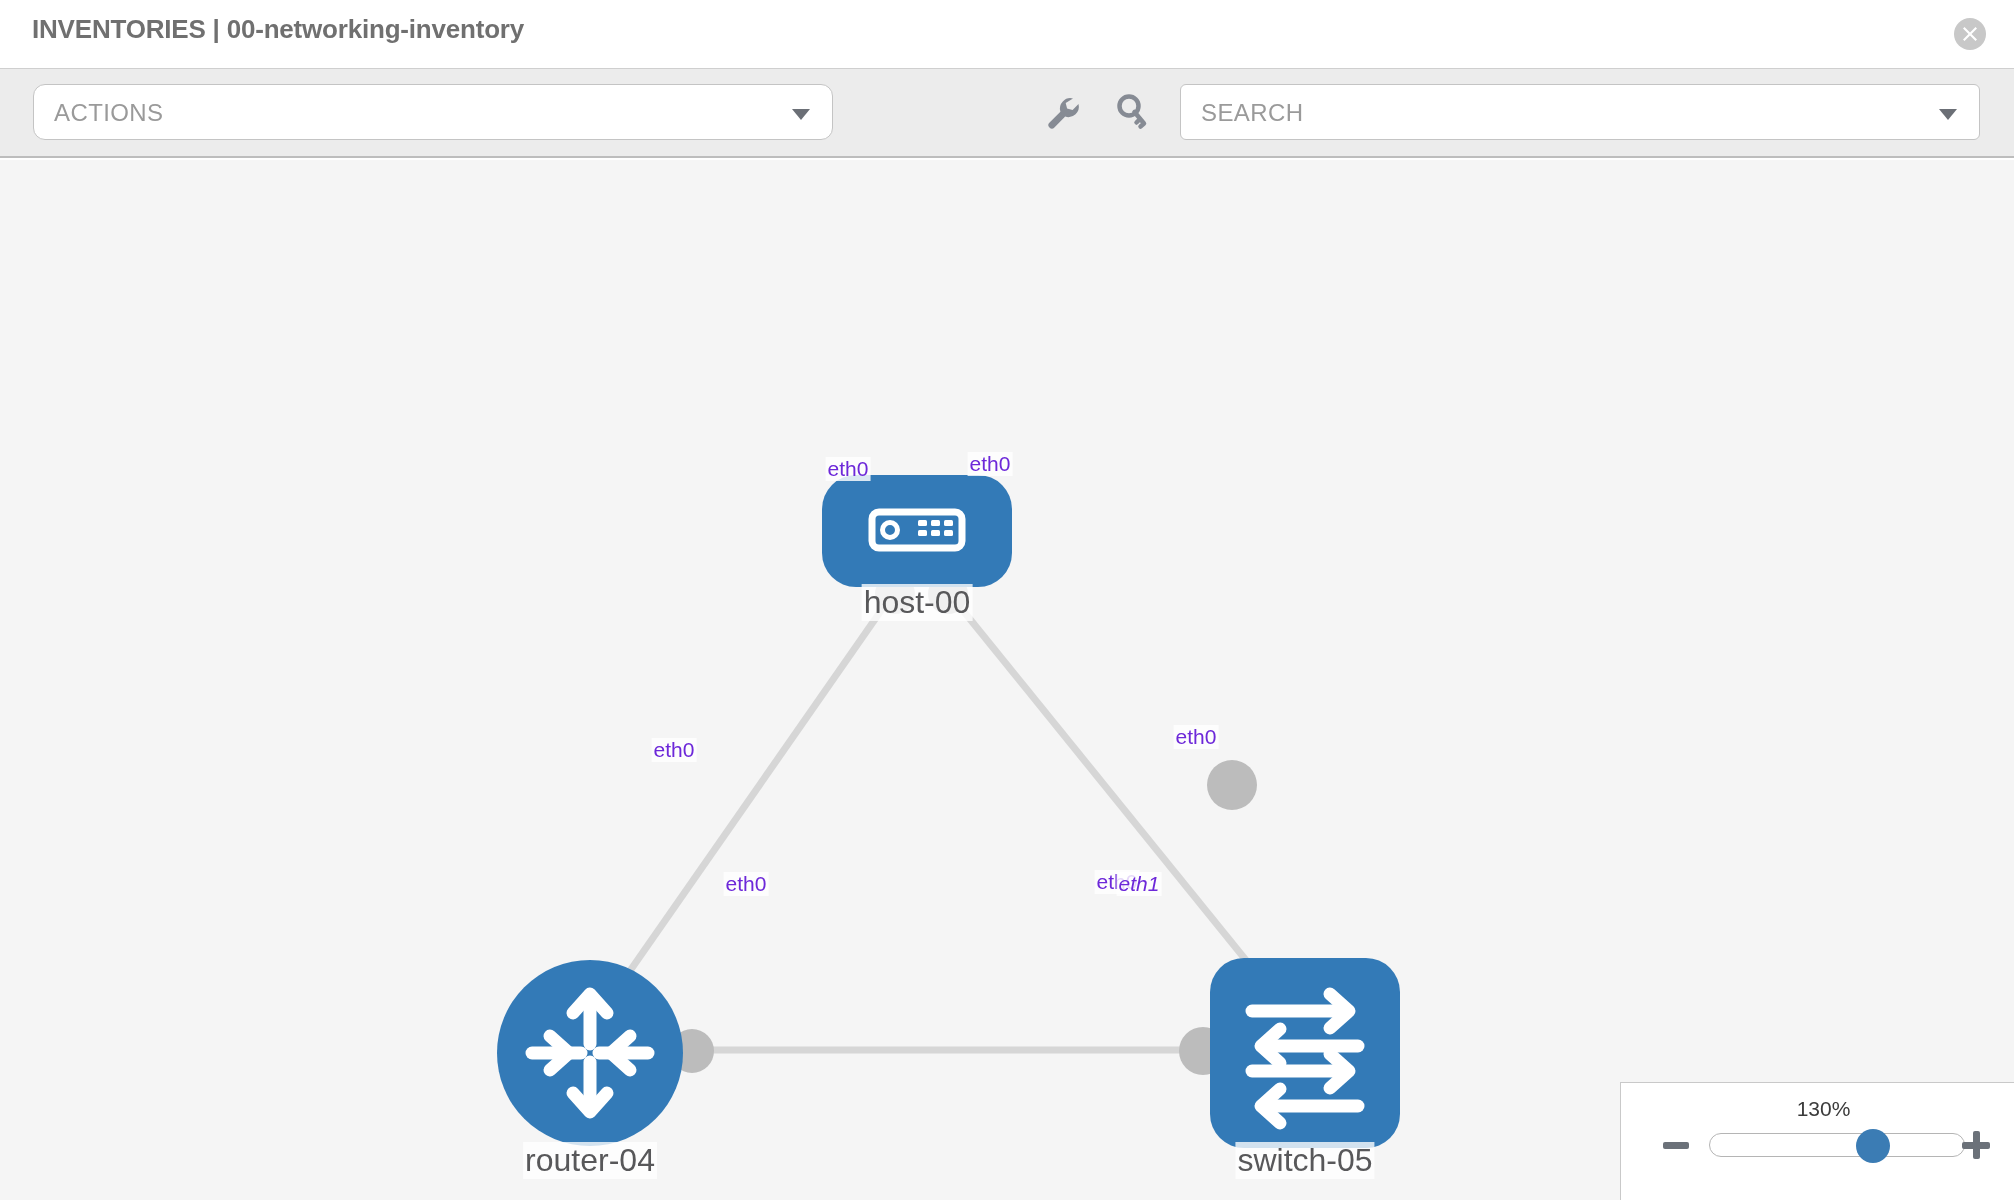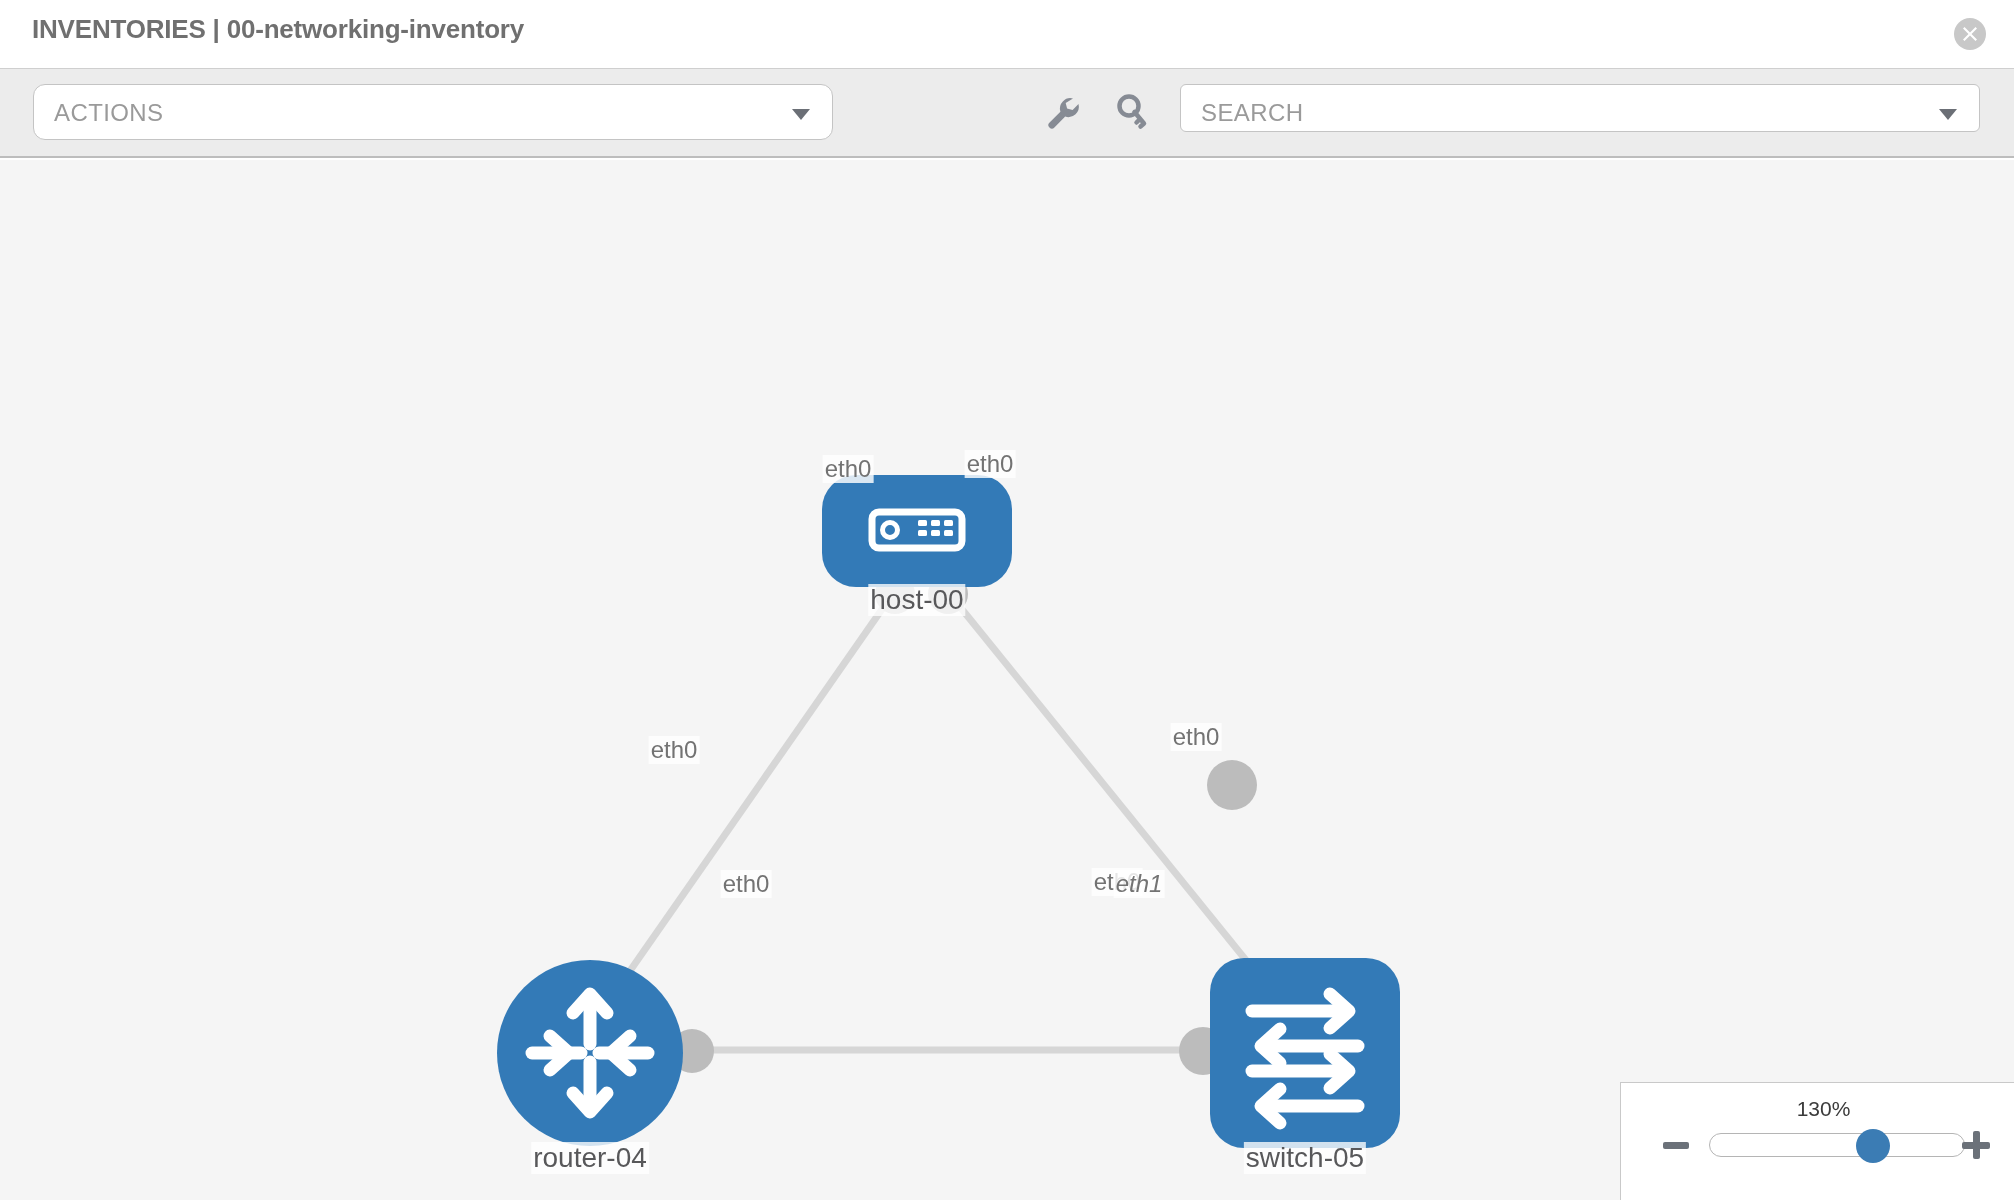--- a/index.html
+++ b/index.html
@@ -53,21 +53,21 @@
     border-top: 11px solid #6b6f76;
   }
   .tool-icon {
     position: absolute; top: 90px; width: 44px; height: 44px; cursor: pointer;
   }
   .tool-icon.wrench { left: 1040px; }
   .tool-icon.key { left: 1110px; }
 
   .search-box {
     position: absolute; left: 1180px; top: 84px;
-    width: 800px; height: 48px;
+    width: 800px; height: 56px;
     background: #ffffff; border: 1px solid #c4c4c4; border-radius: 6px;
     cursor: text;
     padding-left: 16px;
   }
   .search-box .sel-label {
     position: absolute; left: 20px; top: 14px;
     font-size: 24px; color: #9a9a9a; letter-spacing: 0.4px;
   }
 
   
@@ -80,25 +80,25 @@
   #topology { position: absolute; left: 0; top: 0; }
 
   
   .nodelabel {
     position: absolute;
     background: rgba(255,255,255,0.78);
     color: #58585a; white-space: nowrap;
     transform: translate(-50%, 0);
     padding: 0 2px;
   }
-  .nodelabel.big { font-size: 28px; }
+  .nodelabel.big { font-size: 32px; }
   .iflabel {
     position: absolute;
     background: rgba(255,255,255,0.82);
-    color: #737373; font-size: 24px; white-space: nowrap;
+    color: #6d28d9; font-size: 21px; white-space: nowrap;
     transform: translate(-50%, -50%);
     padding: 0 2px;
   }
 
   
   .zoom-panel {
     position: absolute; left: 1620px; top: 1082px;
     width: 394px; height: 118px;
     background: #ffffff;
     border-top: 1px solid #c9c9c9;

